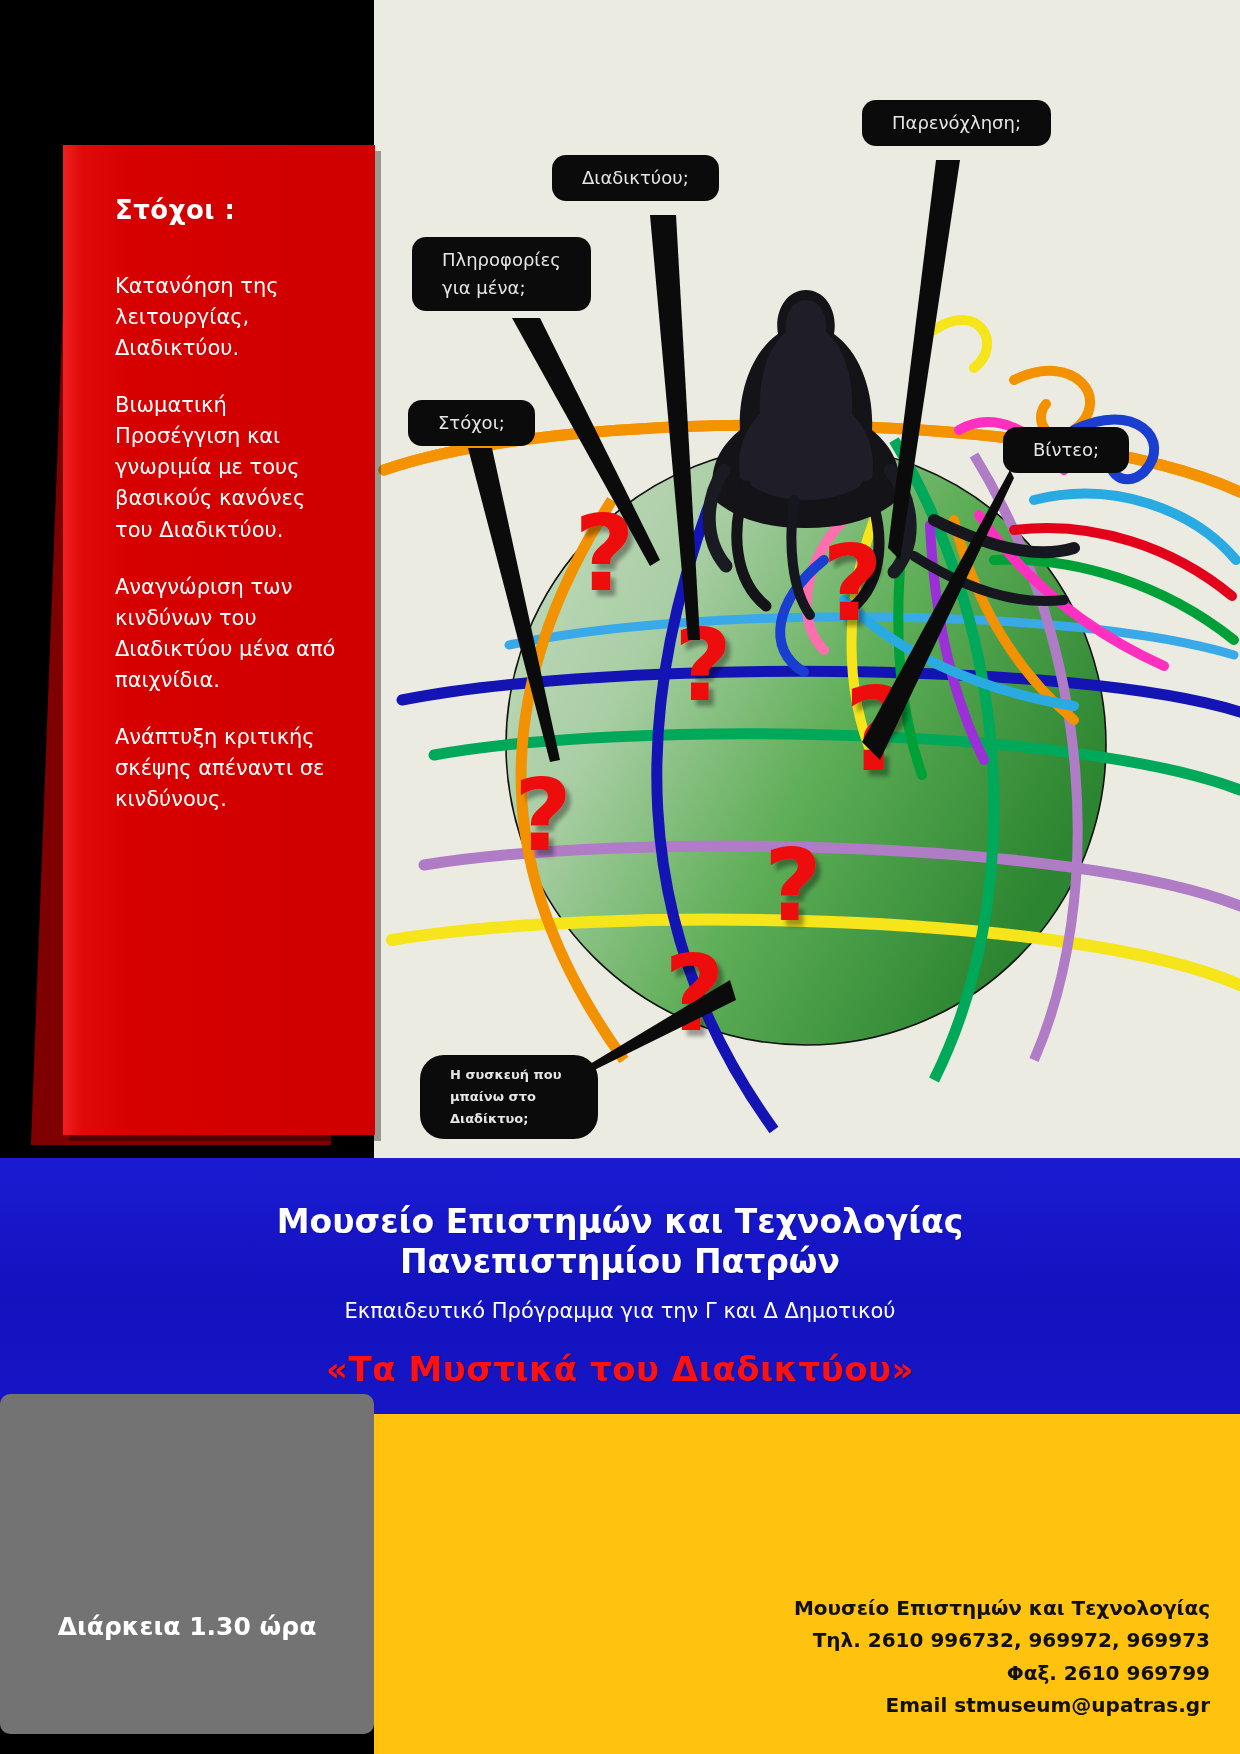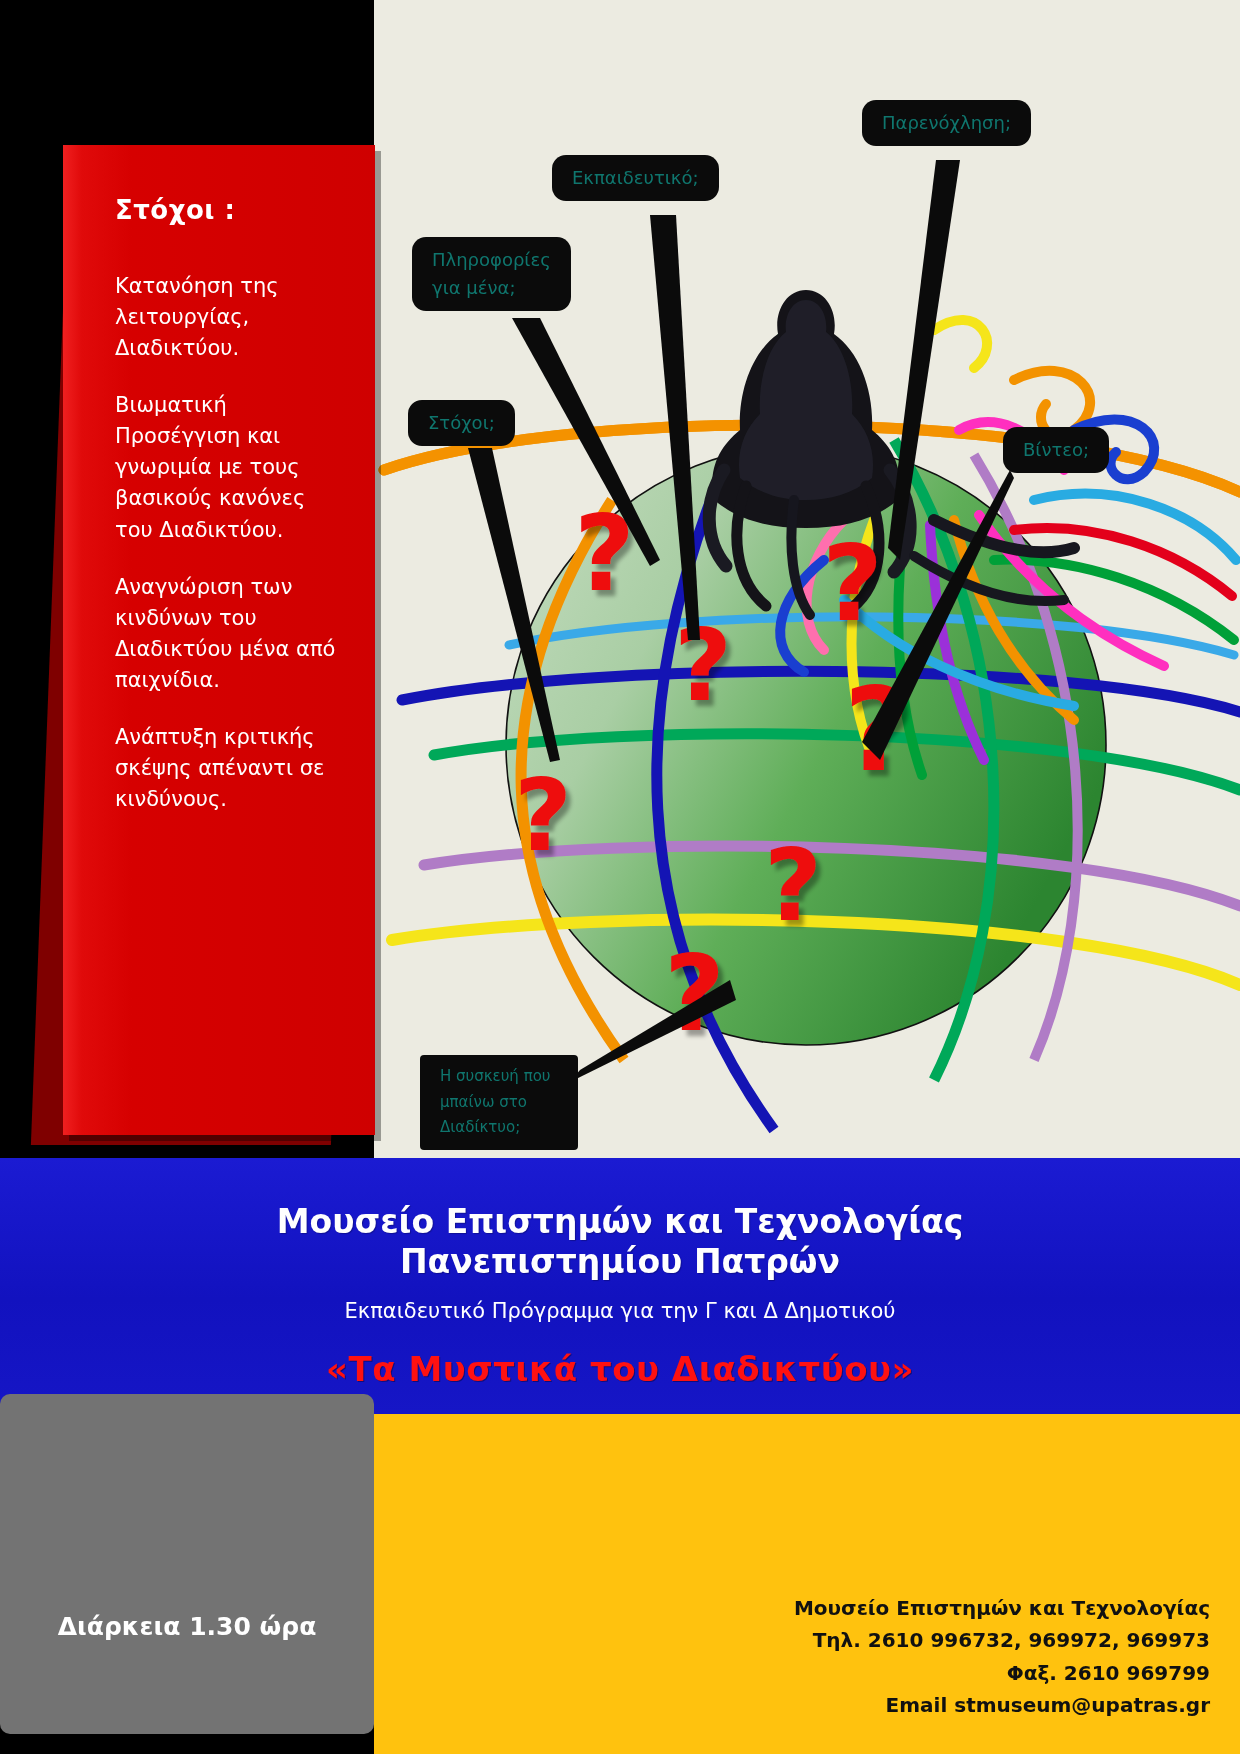--- a/index.html
+++ b/index.html
@@ -40,28 +40,28 @@
   .card-title{
     font-size:26px;font-weight:bold;letter-spacing:.5px;margin:0 0 46px 0;
     color:#ffffff;
   }
   .card-para{
     font-size:21px;line-height:1.48;margin:0 0 26px 0;color:#ffffff;
   }
 
   
   .bubble{
-    position:absolute;background:#0b0b0b;color:#0f766e;
+    position:absolute;background:#0b0b0b;color:#e5e5e5;
     border-radius:14px;
     font-size:18px;line-height:1.55;
-    padding:9px 20px;
+    padding:9px 30px;
     z-index:40;
     white-space:pre-line;
   }
-  .bubble.small{font-size:15px;border-radius:4px;line-height:1.7;}
+  .bubble.small{font-size:13px;border-radius:24px;line-height:1.7;font-weight:bold;}
 
   
   .blue-band{
     position:absolute;left:0;top:1158px;width:1240px;height:256px;
     background:#1414c8;
     background:linear-gradient(180deg,#1b1bd2 0%,#1212bf 55%,#1616c6 100%);
     text-align:center;
   }
   .museum-title{
     color:#ffffff;font-size:33px;font-weight:bold;line-height:1.22;
@@ -204,21 +204,21 @@
     <div class="card-inner">
       <h1 class="card-title">Στόχοι :</h1>
       <p class="card-para">Κατανόηση της λειτουργίας, Διαδικτύου.</p>
       <p class="card-para">Βιωματική Προσέγγιση και γνωριμία με τους βασικούς κανόνες του Διαδικτύου.</p>
       <p class="card-para">Αναγνώριση των  κινδύνων του Διαδικτύου μένα από παιχνίδια.</p>
       <p class="card-para">Ανάπτυξη κριτικής σκέψης απέναντι σε κινδύνους.</p>
     </div>
   </div>
 
   <div class="bubble" style="left:862px;top:100px;">Παρενόχληση;</div>
-  <div class="bubble" style="left:552px;top:155px;">Εκπαιδευτικό;</div>
+  <div class="bubble" style="left:552px;top:155px;">Διαδικτύου;</div>
   <div class="bubble" style="left:412px;top:237px;">Πληροφορίες
 για μένα;</div>
   <div class="bubble" style="left:408px;top:400px;">Στόχοι;</div>
   <div class="bubble" style="left:1003px;top:427px;text-align:right;">Βίντεο;</div>
   <div class="bubble small" style="left:420px;top:1055px;width:118px;">Η συσκευή που
 μπαίνω  στο
 Διαδίκτυο;</div>
 
   <div class="blue-band">
     <h2 class="museum-title">

